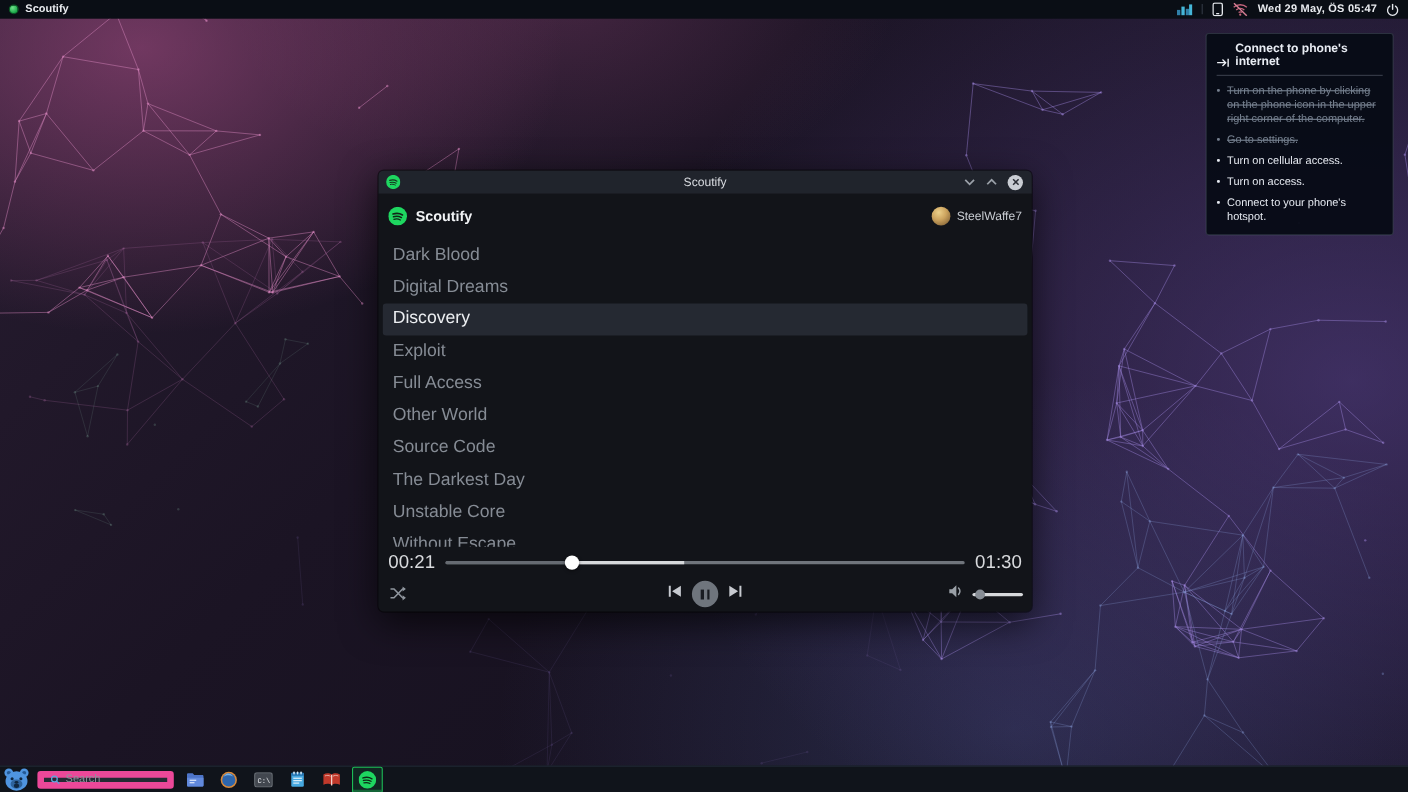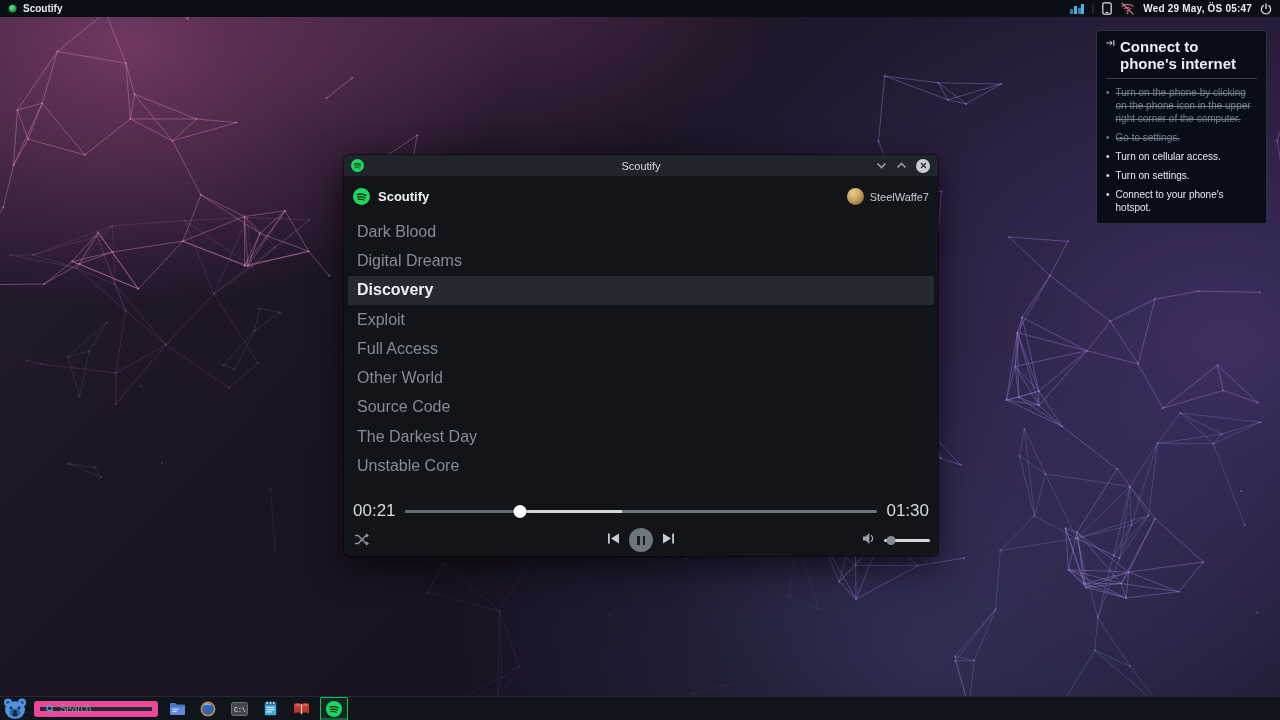--- a/index.html
+++ b/index.html
@@ -26,21 +26,21 @@
   .menu-label { font-size:10px; font-weight:bold; color:#e9ebef; }
   .tray { margin-left:auto; display:flex; align-items:center; gap:8px; padding-right:8px; height:100%; }
   .tray .sep { color:#39404d; font-size:10px; }
   .clock { font-size:10px; font-weight:bold; color:#e9ebef; letter-spacing:.2px; }
   .tray svg { display:block; }
 
   
   .notif { position:absolute; left:1096px; top:30px; width:171px; z-index:40;
     background:rgba(7,11,22,.96); border:1px solid rgba(170,182,205,.22);
     border-radius:3px; padding:7px 9px 9px 9px; color:#e8ecf3; }
-  .notif-head { display:flex; align-items:flex-start; gap:5px; font-size:15px; font-weight:bold; }
+  .notif-head { display:flex; align-items:flex-end; gap:5px; font-size:11px; font-weight:bold; }
   .notif-div { height:1px; background:rgba(200,210,230,.25); margin:6px 0 7px 0; }
   .step { display:flex; gap:6px; font-size:10px; line-height:13px; margin-bottom:6px; color:#e6eaf1; }
   .step:last-child { margin-bottom:0; }
   .step .bullet { flex:0 0 auto; }
   .step.done { color:#76808f; }
   .step.done .txt { text-decoration:line-through; }
 
   
   .win { position:absolute; left:344px; top:155px; width:594px; height:401px;
     background:#121419; border-radius:5px; overflow:hidden; z-index:30;
@@ -56,21 +56,21 @@
   .brand { display:flex; align-items:center; gap:8px; }
   .brand-name { font-size:13px; font-weight:bold; color:#f1f3f5; }
   .userchip { margin-left:auto; display:flex; align-items:center; gap:6px; }
   .avatar { width:17px; height:17px; border-radius:50%;
     background:radial-gradient(circle at 38% 30%, #ecd08a 0%, #cda45f 42%, #93713f 78%, #6e5430 100%); }
   .username { font-size:11px; color:#c8ccd2; }
 
   .playlist { position:absolute; top:62px; left:0; right:0; height:280px; overflow:hidden; }
   .row { height:29.3px; display:flex; align-items:center; margin:0 4px; padding-left:9px;
          border-radius:3px; font-size:16px; color:#868c95; cursor:default; }
-  .row.selected { background:#252932; color:#edeff2; font-weight:bold; }
+  .row.selected { background:#252932; color:#edeff2; font-weight:normal; }
 
   
   .player { position:absolute; left:0; right:0; bottom:0; height:59px; }
   .time-row { height:28px; display:flex; align-items:center; padding:0 9px; gap:9px; }
   .time { font-size:17px; color:#d8dadd; flex:0 0 auto; }
   .seek { position:relative; flex:1; height:14px; }
   .seek .track { position:absolute; left:0; right:0; top:5.5px; height:3.5px; border-radius:2px; background:#70757c; }
   .seek .played { position:absolute; left:0; top:5.5px; height:3.5px; border-radius:2px 0 0 2px; background:#666b72; }
   .seek .buffer { position:absolute; top:5.5px; height:3.5px; background:#d6d8db; }
   .seek .handle { position:absolute; top:0.5px; width:13px; height:13px; border-radius:50%;
@@ -375,21 +375,21 @@
   <div class="step done">
     <span class="bullet">•</span>
     <span class="txt">Go to settings.</span>
   </div>
   <div class="step">
     <span class="bullet">•</span>
     <span class="txt">Turn on cellular access.</span>
   </div>
   <div class="step">
     <span class="bullet">•</span>
-    <span class="txt">Turn on settings.</span>
+    <span class="txt">Turn on access.</span>
   </div>
   <div class="step">
     <span class="bullet">•</span>
     <span class="txt">Connect to your phone's hotspot.</span>
   </div>
 </div>
 
 <div class="win">
   <div class="titlebar">
     <svg class="tb-icon" viewBox="0 0 24 24">
@@ -437,20 +437,21 @@
   <div class="playlist">
     <div class="row">Dark Blood</div>
     <div class="row">Digital Dreams</div>
     <div class="row selected">Discovery</div>
     <div class="row">Exploit</div>
     <div class="row">Full Access</div>
     <div class="row">Other World</div>
     <div class="row">Source Code</div>
     <div class="row">The Darkest Day</div>
     <div class="row">Unstable Core</div>
+    <div class="row">Without Escape</div>
   </div>
 
   <div class="player">
     <div class="time-row">
       <span class="time">00:21</span>
       <div class="seek">
         <div class="track"></div>
         <div class="played" style="width: 24.5%;"></div>
         <div class="buffer" style="left: 24.5%; width: 21.5%;"></div>
         <div class="handle" style="left: 24.5%;"></div>

